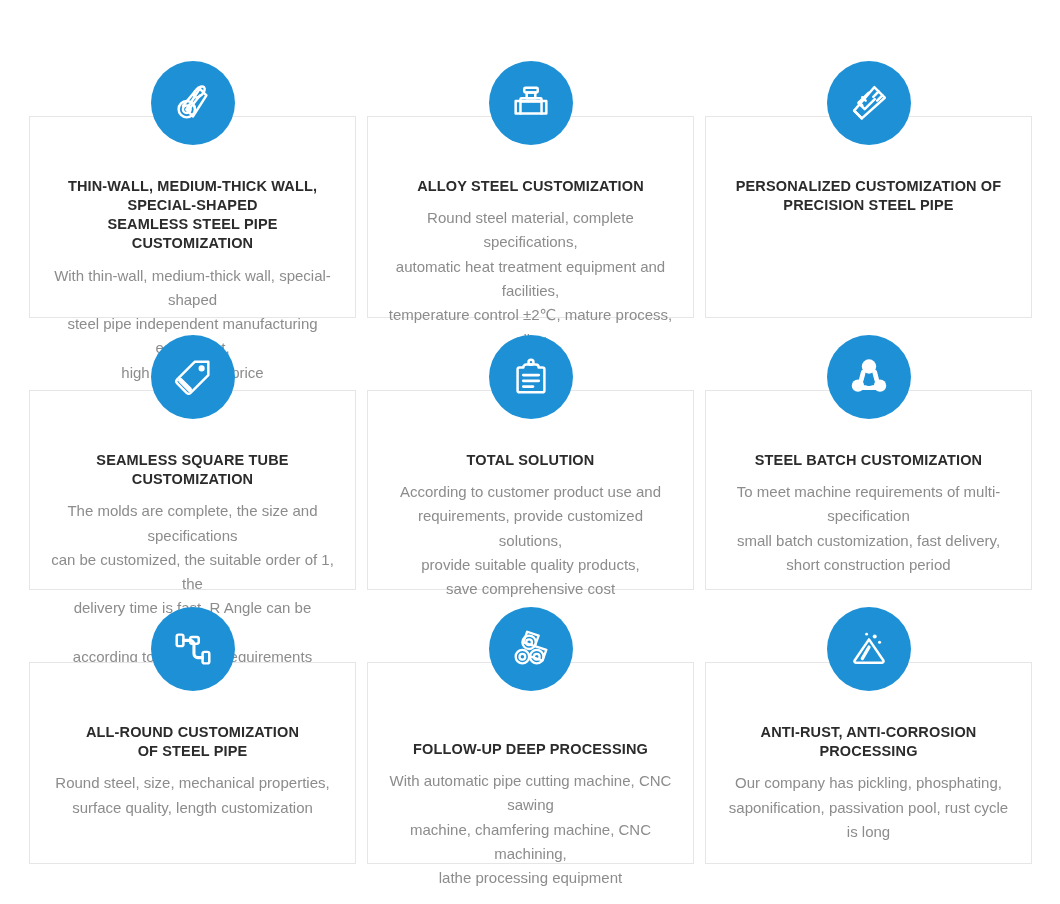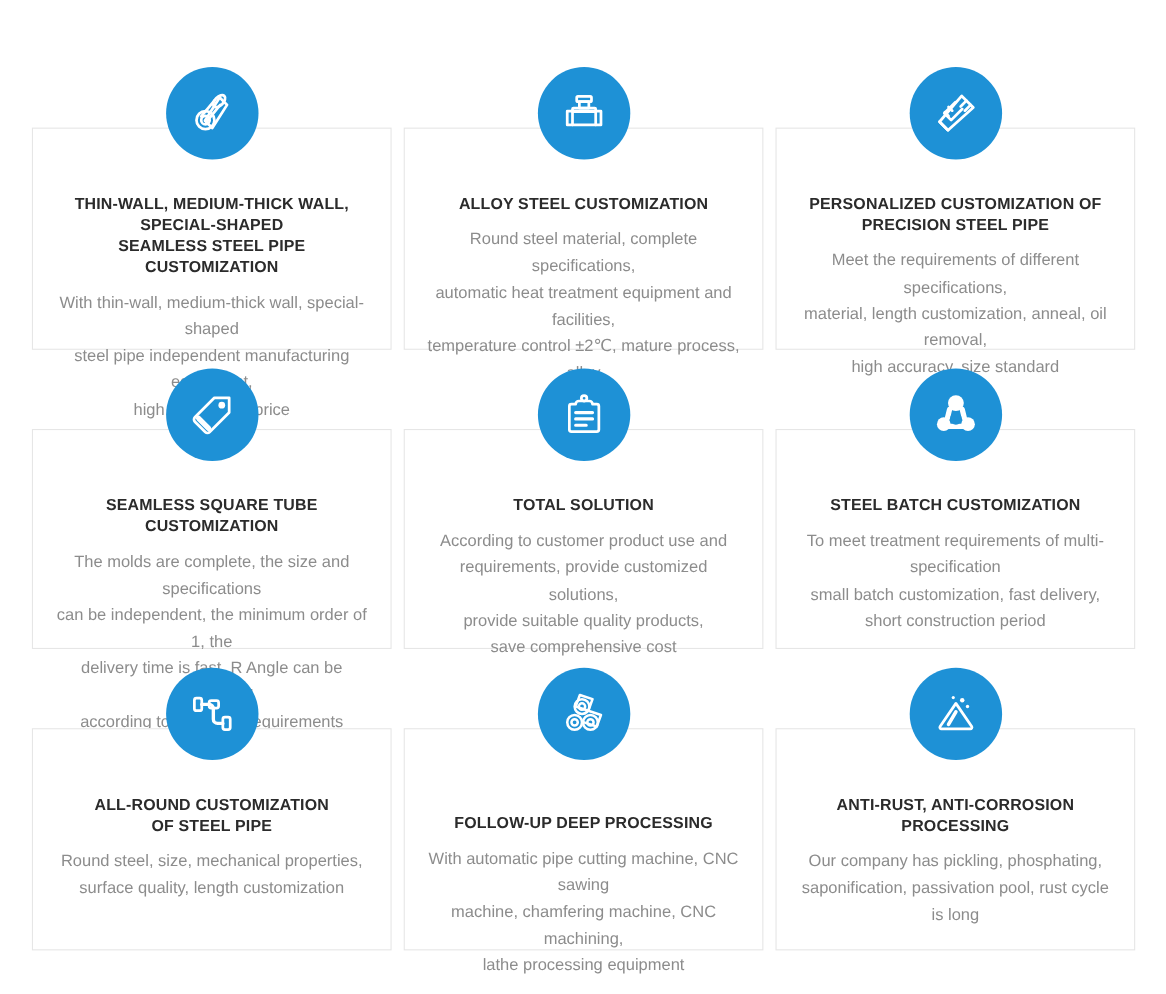--- a/index.html
+++ b/index.html
@@ -140,40 +140,35 @@
     <path d="M8.5 32 L16.5 40"></path>
     <path d="M34 12 L28.5 17.5 M38 16 L32.5 21.5"></path>
     <path d="M23.5 13.5 L13 24 L19.5 30.5 L30 20"></path>
     <path d="M17 18 l3.5 3.5 M13.5 23 l3.5 3.5"></path>
   </svg>
         </div>
         <h3 class="card-title">
           <span class="ln" style="display: block;">PERSONALIZED CUSTOMIZATION OF</span>
           <span class="ln" style="display: block;">PRECISION STEEL PIPE</span>
         </h3>
-        <p class="card-desc">
-          <span class="ln">Meet the requirements of different specifications,</span>
-          <span class="ln">material, length customization, anneal, oil removal,</span>
-          <span class="ln">high accuracy, size standard</span>
-        </p>
       </div>
       <div class="card">
         <div class="icon-badge">
           <svg viewBox="0 0 48 48" fill="none" stroke="#ffffff" stroke-width="2.6" stroke-linecap="round" stroke-linejoin="round">
     <path d="M40 8 L26 8 L7.5 26.5 a3 3 0 0 0 0 4.2 L17.3 40.5 a3 3 0 0 0 4.2 0 L40 22 Z"></path>
     <circle cx="33" cy="15" r="3.2" fill="#ffffff" stroke="none"></circle>
     <path d="M11 27.5 L20.5 37" stroke-width="5"></path>
   </svg>
         </div>
         <h3 class="card-title">
           <span class="ln" style="display: block;">SEAMLESS SQUARE TUBE CUSTOMIZATION</span>
         </h3>
         <p class="card-desc">
           <span class="ln">The molds are complete, the size and specifications</span>
-          <span class="ln">can be independent, the minimum order of 1, the</span>
+          <span class="ln">can be customized, the suitable order of 1, the</span>
           <span class="ln">delivery time is fast. R Angle can be customized</span>
           <span class="ln">according to customer requirements</span>
         </p>
       </div>
       <div class="card">
         <div class="icon-badge">
           <svg viewBox="0 0 48 48" fill="none" stroke="#ffffff" stroke-width="2.6" stroke-linecap="round" stroke-linejoin="round">
     <circle cx="24" cy="8.5" r="2.6"></circle>
     <path d="M19 11 h10 a3 3 0 0 1 3 3 v0 h4 a2 2 0 0 1 2 2 v22 a2 2 0 0 1 -2 2 h-24 a2 2 0 0 1 -2 -2 v-22 a2 2 0 0 1 2 -2 h4 v0 a3 3 0 0 1 3 -3 z"></path>
     <path d="M16 22 h16 M16 28 h16 M16 34 h10" stroke-width="3"></path>
@@ -196,21 +191,21 @@
     <circle cx="12.5" cy="33" r="6.5" fill="#ffffff" stroke="none"></circle>
     <circle cx="35.5" cy="33" r="6.5" fill="#ffffff" stroke="none"></circle>
     <path d="M18 19 L16 27 M30 19 L32 27 M17.5 35 h13" stroke-width="5"></path>
     <circle cx="24" cy="28" r="5.5" fill="#1E91D6" stroke="none"></circle>
   </svg>
         </div>
         <h3 class="card-title">
           <span class="ln" style="display: block;">STEEL BATCH CUSTOMIZATION</span>
         </h3>
         <p class="card-desc">
-          <span class="ln">To meet treatment requirements of multi-specification</span>
+          <span class="ln">To meet machine requirements of multi-specification</span>
           <span class="ln">small batch customization, fast delivery,</span>
           <span class="ln">short construction period</span>
         </p>
       </div>
       <div class="card">
         <div class="icon-badge">
           <svg viewBox="0 0 48 48" fill="none" stroke="#ffffff" stroke-width="2.6" stroke-linecap="round" stroke-linejoin="round">
     <rect x="7" y="9" width="7" height="12" rx="2"></rect>
     <rect x="34" y="27" width="7" height="12" rx="2"></rect>
     <path d="M14 15 h7 a4 4 0 0 1 4 4 v10 a4 4 0 0 0 4 4 h5" stroke-width="3.2"></path>

